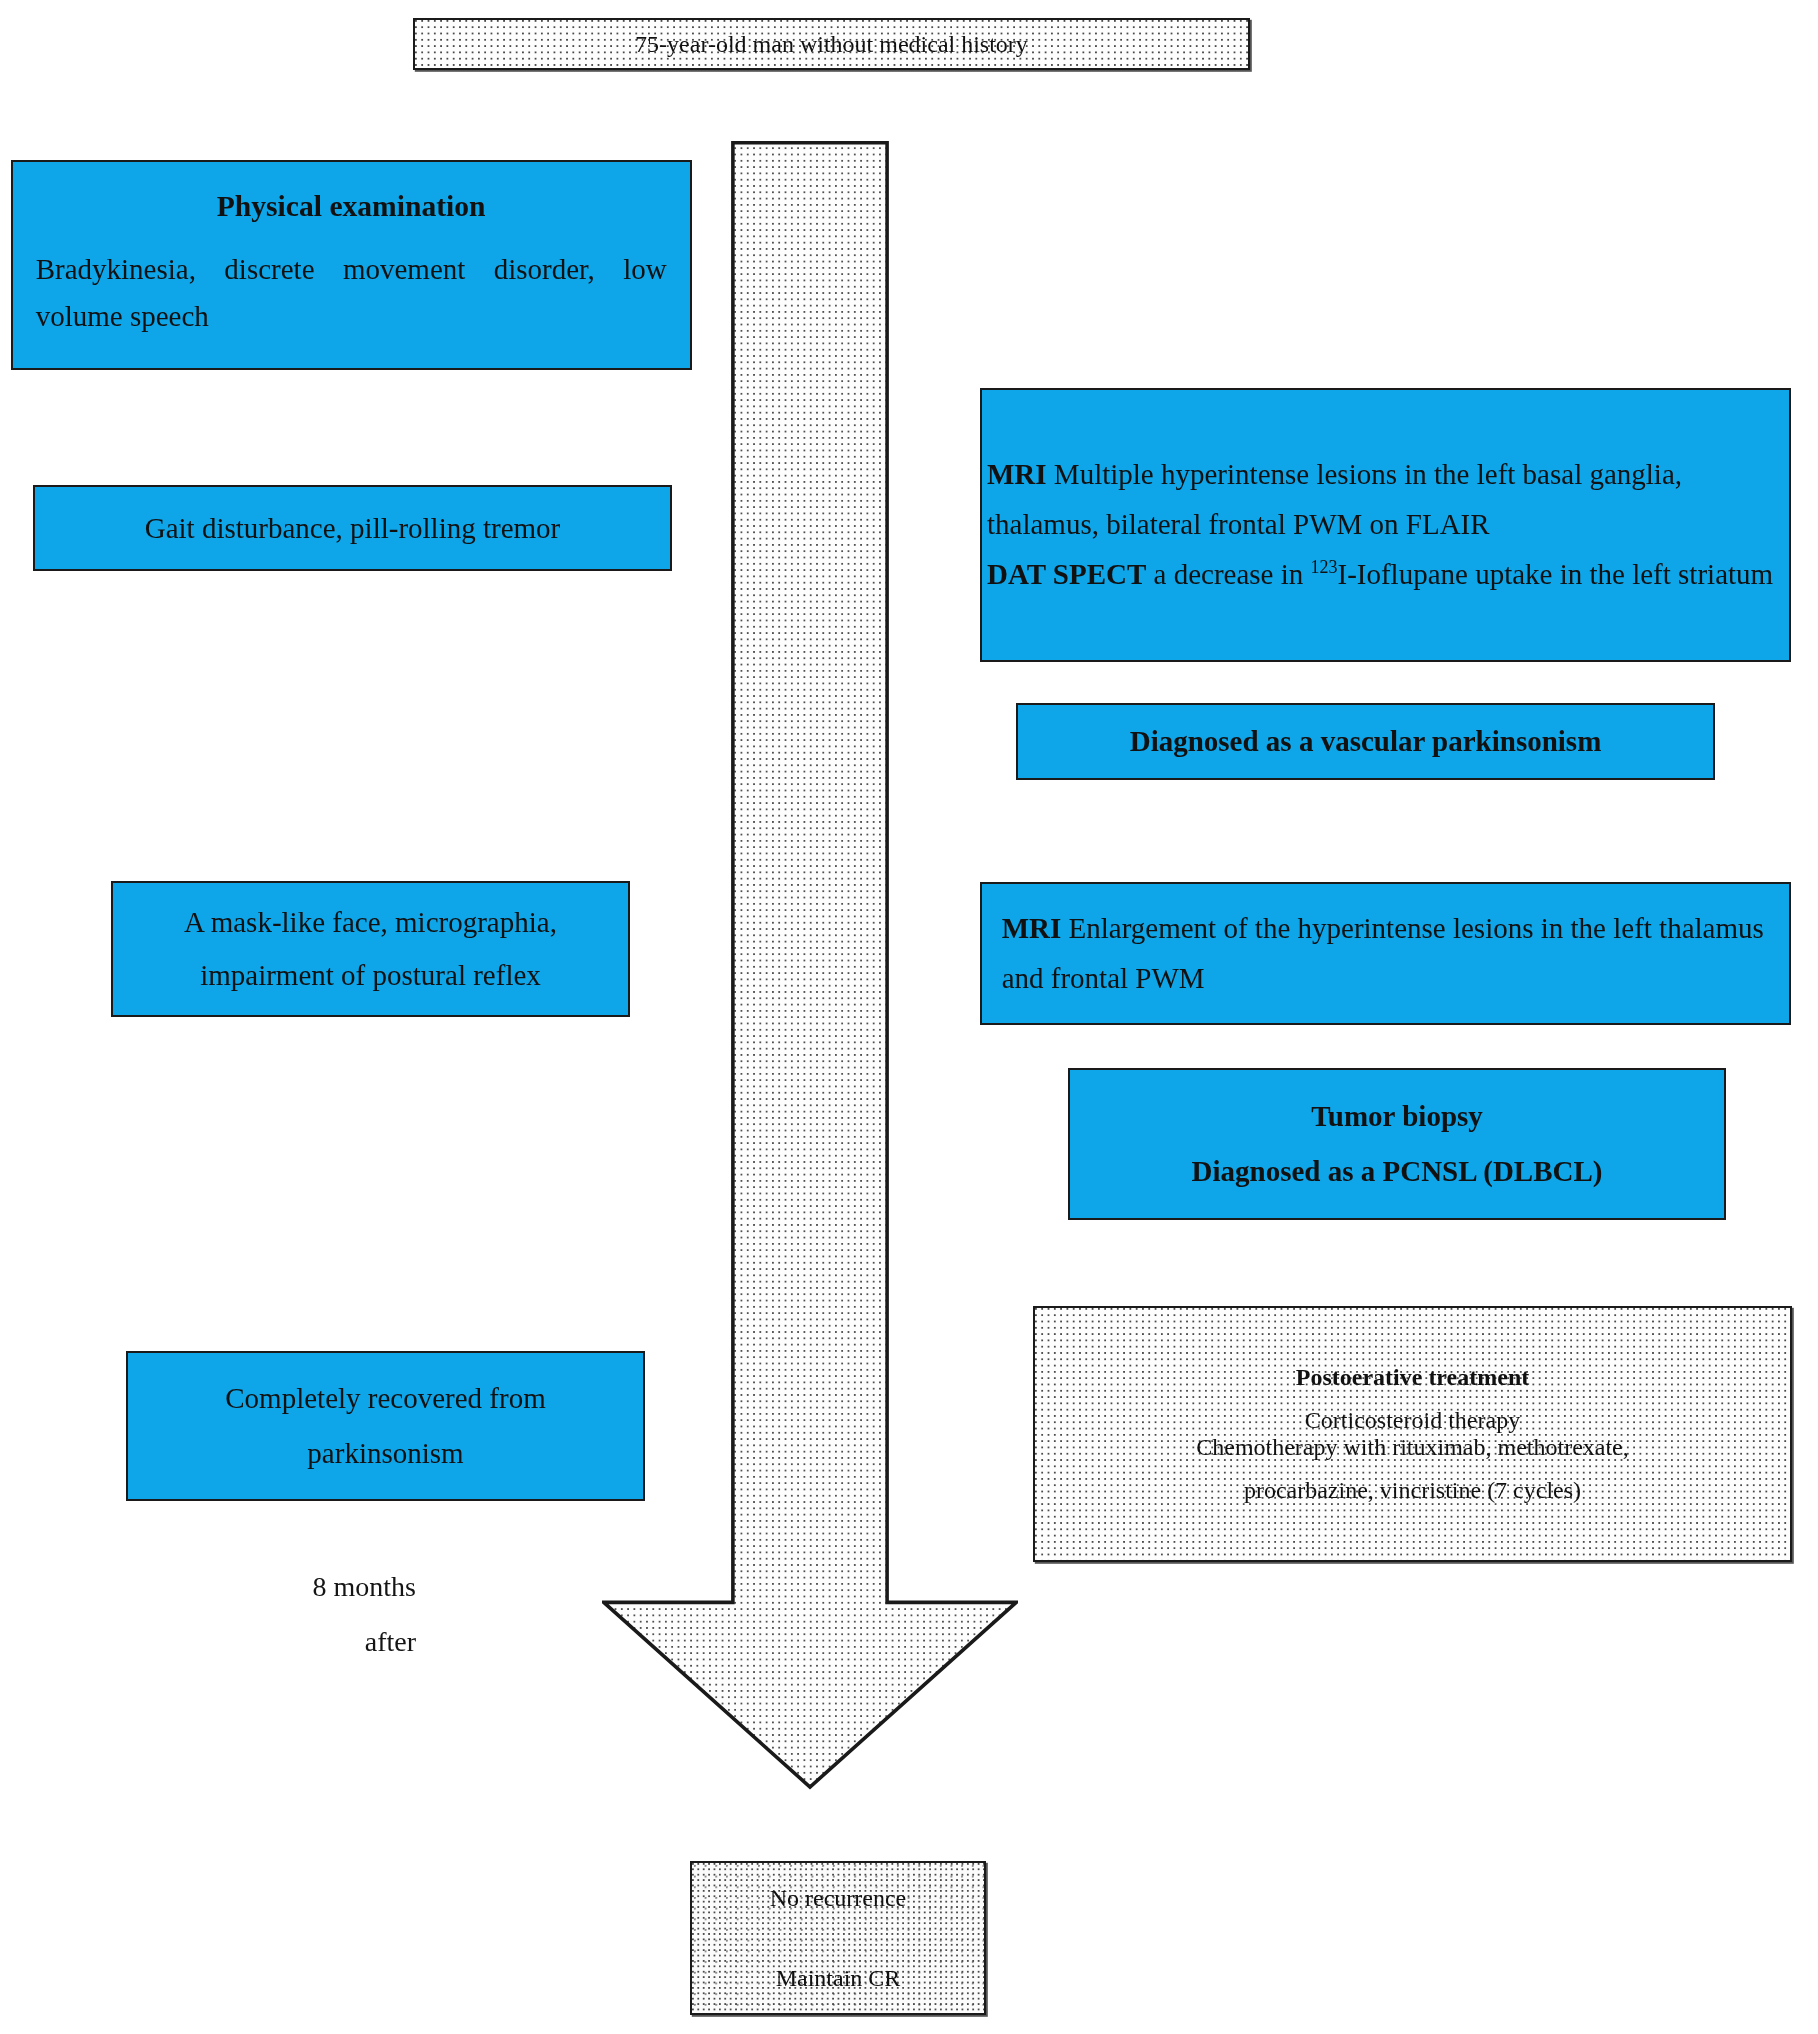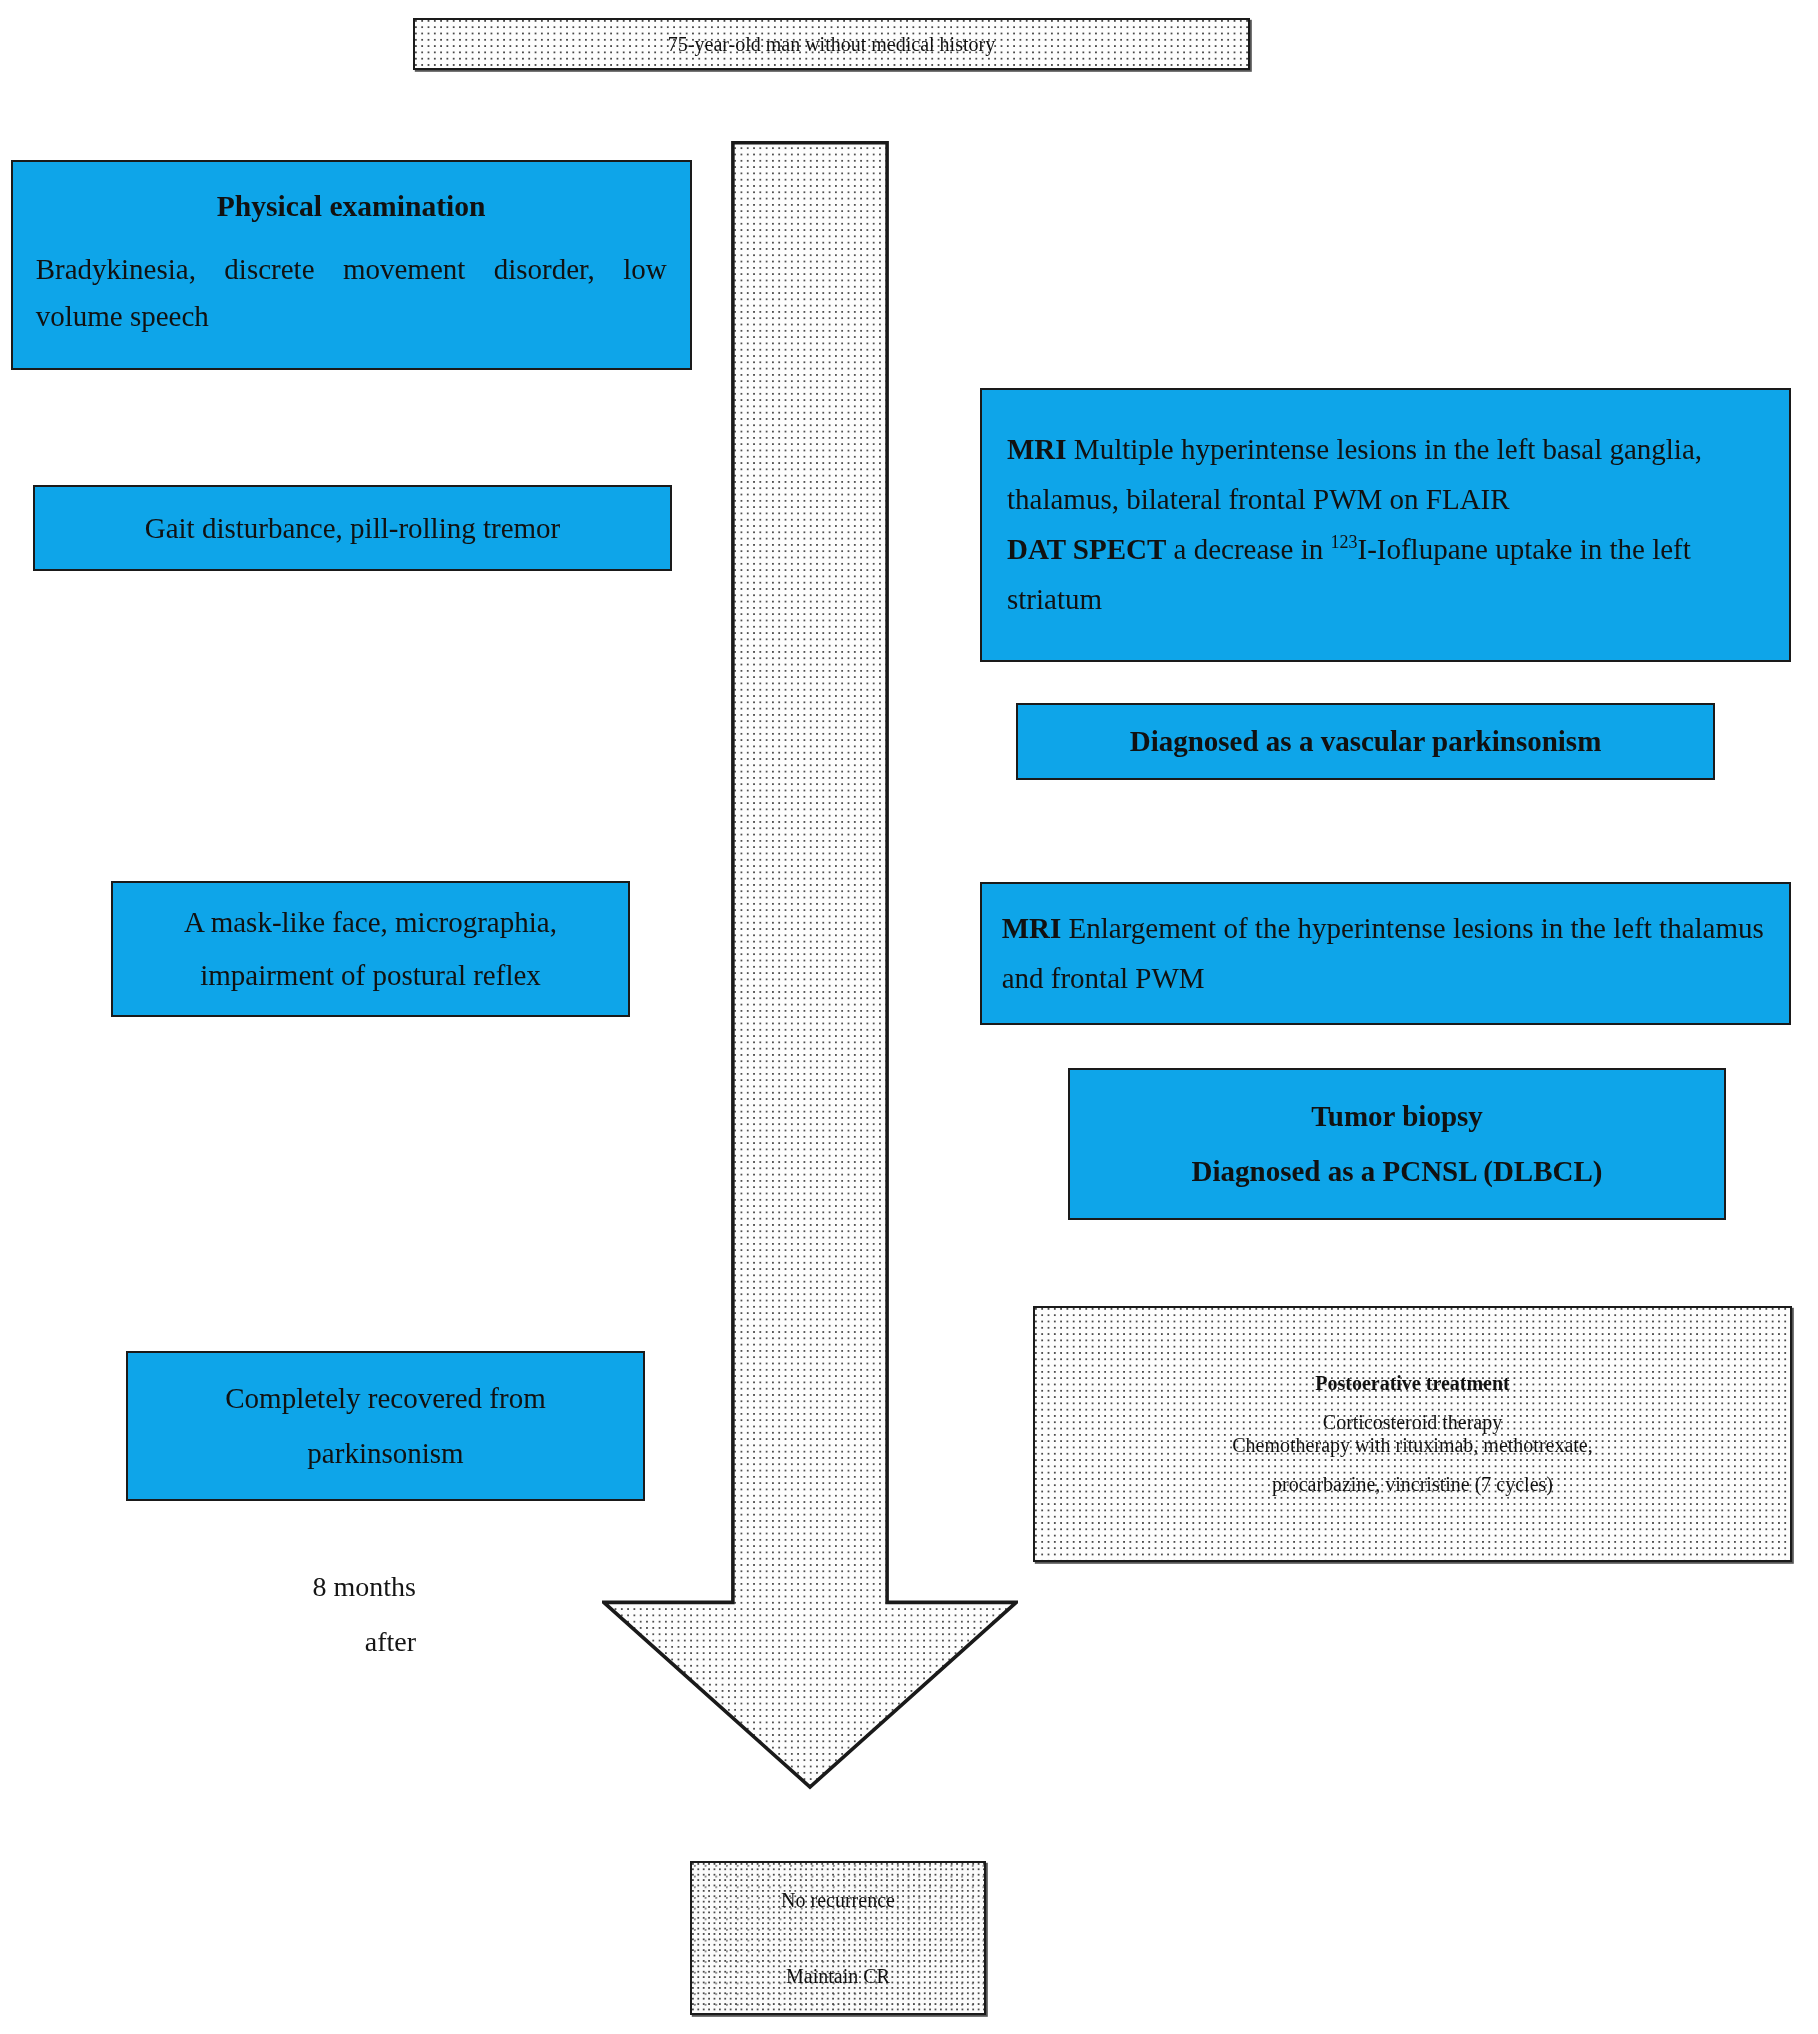--- a/index.html
+++ b/index.html
@@ -50,21 +50,21 @@
     gap: 30px;
   }
 
   .line {
     display: block;
     width: 100%;
   }
   .center  { text-align: center; }
   .justify { text-align: justify; text-align-last: left; }
   .bold    { font-weight: bold; }
-  .t31 { font-size: 20px; }
+  .t31 { font-size: 24px; }
   .t32 { font-size: 29px; }
   .t33 { font-size: 29.6px; }
 
   sup {
     font-size: 0.62em;
     vertical-align: super;
     line-height: 0;
   }
 
   
@@ -157,21 +157,21 @@
   <div class="box" style="left:111px; top:881px; width:519px; height:136px;">
     <span class="line center t32" style="margin-bottom:19.7px;">A mask-like face, micrographia,</span>
     <span class="line center t32">impairment of postural reflex</span>
   </div>
 
   <div class="box" style="left:126px; top:1351px; width:519px; height:150px;">
     <span class="line center t32" style="margin-bottom:21.5px;">Completely recovered from</span>
     <span class="line center t32">parkinsonism</span>
   </div>
 
-  <div class="box" style="left:980px; top:388px; width:811px; height:274px; padding:0 25px;">
+  <div class="box" style="left:980px; top:388px; width:811px; height:274px; padding:0 5px;">
     <div class="line t32" style="line-height:1.72;">
       <span class="bold">MRI</span><span> Multiple hyperintense lesions in the left basal ganglia, thalamus, bilateral frontal PWM on FLAIR</span>
     </div>
     <div class="line t32" style="line-height:1.72;">
       <span class="bold">DAT SPECT</span><span> a decrease in </span><sup>123</sup><span>I-Ioflupane uptake in the left striatum</span>
     </div>
   </div>
 
   <div class="box" style="left:1016px; top:703px; width:699px; height:77px;">
     <span class="line center bold t32">Diagnosed as a vascular parkinsonism</span>

